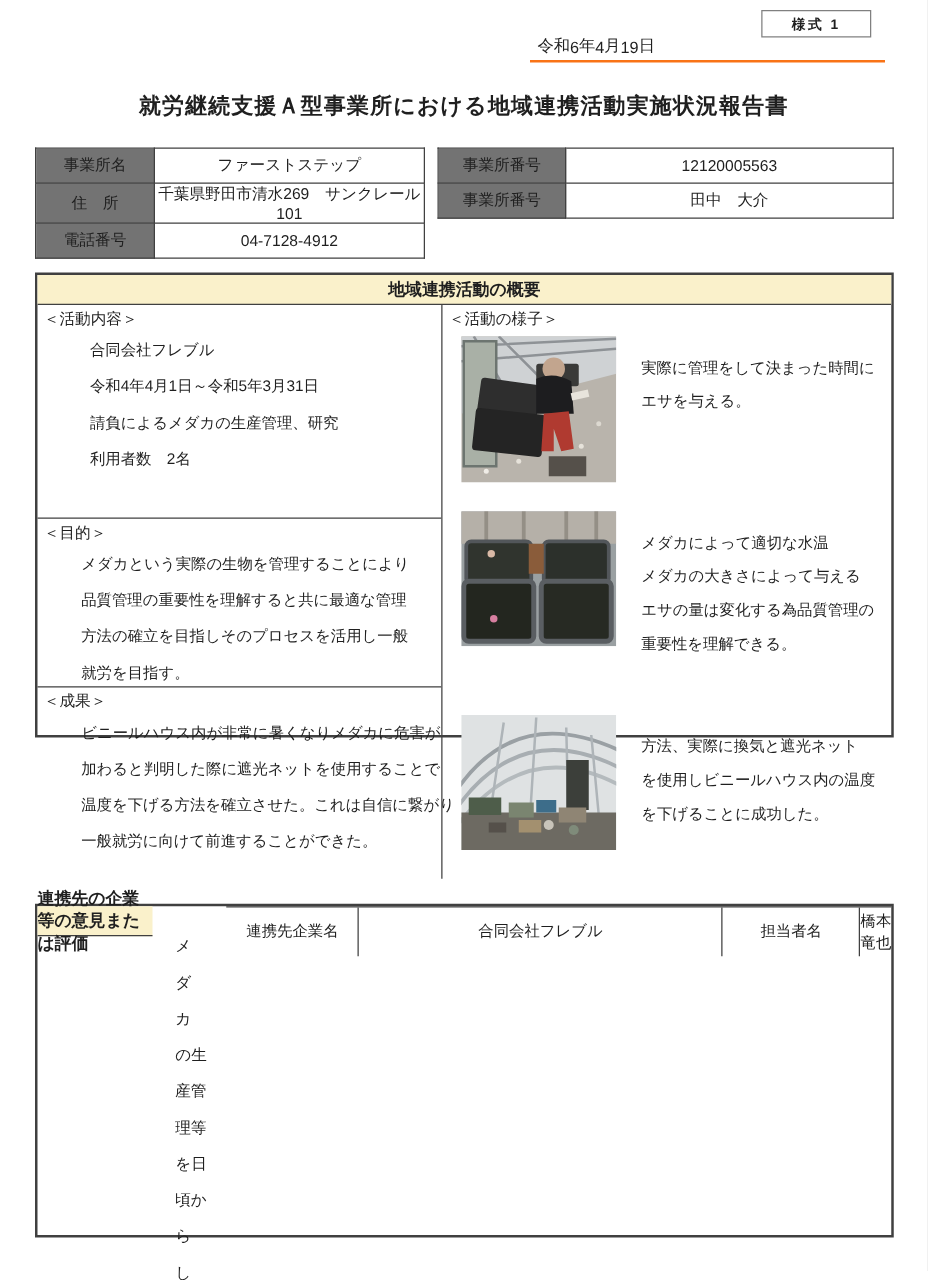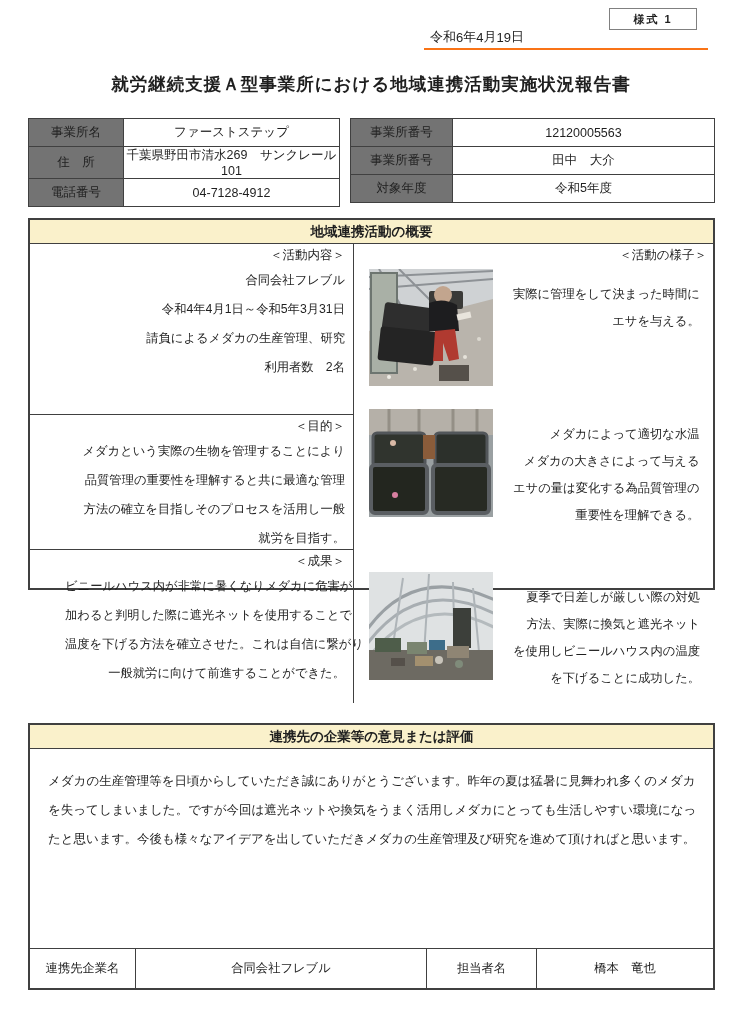--- a/index.html
+++ b/index.html
@@ -48,21 +48,20 @@
   .tbl-right { left: 350px; top: 118px; width: 365px; }
   .tbl-left  col.c-lbl { width: 95px; }
   .tbl-right col.c-lbl { width: 102px; }
   .addr { font-size: 11.5px; letter-spacing: 0; }
 
   
   .overview {
     position: absolute; left: 28px; top: 218px;
     width: 687px; height: 372px;
     border: 2px solid #404040;
-    text-align: right;
   }
   .band {
     height: 24px; background: #faf1cb;
     border-bottom: 1px solid #404040;
     display: flex; align-items: center; justify-content: center;
     font-size: 13.5px; font-weight: bold;
   }
   .ov-cols { display: flex; height: 459px; }
   .ov-left { width: 324px; border-right: 1px solid #404040; display: flex; flex-direction: column; }
   .ov-cell { padding: 3px 8px 0 5px; }
@@ -82,21 +81,21 @@
   .photo { width: 124px; flex: 0 0 124px; margin-left: 10px; }
   .photo svg { display: block; width: 124px; }
   .caption { margin-left: 20px; padding-top: 12px; }
   .caption div { font-size: 12.3px; line-height: 27px; white-space: nowrap; }
 
   
   .feedback {
     position: absolute; left: 28px; top: 723px;
     width: 687px; height: 267px;
     border: 2px solid #404040;
-    display: flex; flex-direction: column;
+    display: flex; 
   }
   .fb-body {
     flex: 1; padding: 18px 16px 0 18px;
     font-size: 12.5px; line-height: 29px;
   }
   .fb-footer { display: flex; height: 40px; border-top: 1px solid #404040; }
   .fb-footer > div {
     display: flex; align-items: center; justify-content: center;
     font-size: 12.3px; border-right: 1px solid #404040;
   }
@@ -151,24 +150,20 @@
         <col>
       </colgroup>
     <tbody>
         <tr>
       <td class="lbl">事業所番号</td>
       <td>12120005563</td>
     </tr>
     <tr>
       <td class="lbl">事業所番号</td>
       <td>田中　大介</td>
-    </tr>
-    <tr>
-      <td class="lbl">対象年度</td>
-      <td>令和5年度</td>
     </tr>
   </tbody>
     </table>
 
   <div class="overview">
     <div class="band">地域連携活動の概要</div>
     <div class="ov-cols">
       <div class="ov-left">
 
         <div class="ov-cell ov-cell-1">
@@ -269,21 +264,20 @@
               <rect x="38" y="70" width="20" height="12" fill="#7a8570"></rect>
               <rect x="60" y="68" width="16" height="10" fill="#3d6d8a"></rect>
               <rect x="78" y="74" width="22" height="12" fill="#8f8574"></rect>
               <rect x="46" y="84" width="18" height="10" fill="#a3906f"></rect>
               <rect x="22" y="86" width="14" height="8" fill="#55504a"></rect>
               <circle cx="70" cy="88" r="4" fill="#c8c4ba"></circle>
               <circle cx="90" cy="92" r="4" fill="#7f8b7a"></circle>
             </svg>
           </div>
           <div class="caption">
-            <div>夏季で日差しが厳しい際の対処</div>
             <div>方法、実際に換気と遮光ネット</div>
             <div>を使用しビニールハウス内の温度</div>
             <div>を下げることに成功した。</div>
           </div>
         </div>
 
       </div>
     </div>
   </div>
 

